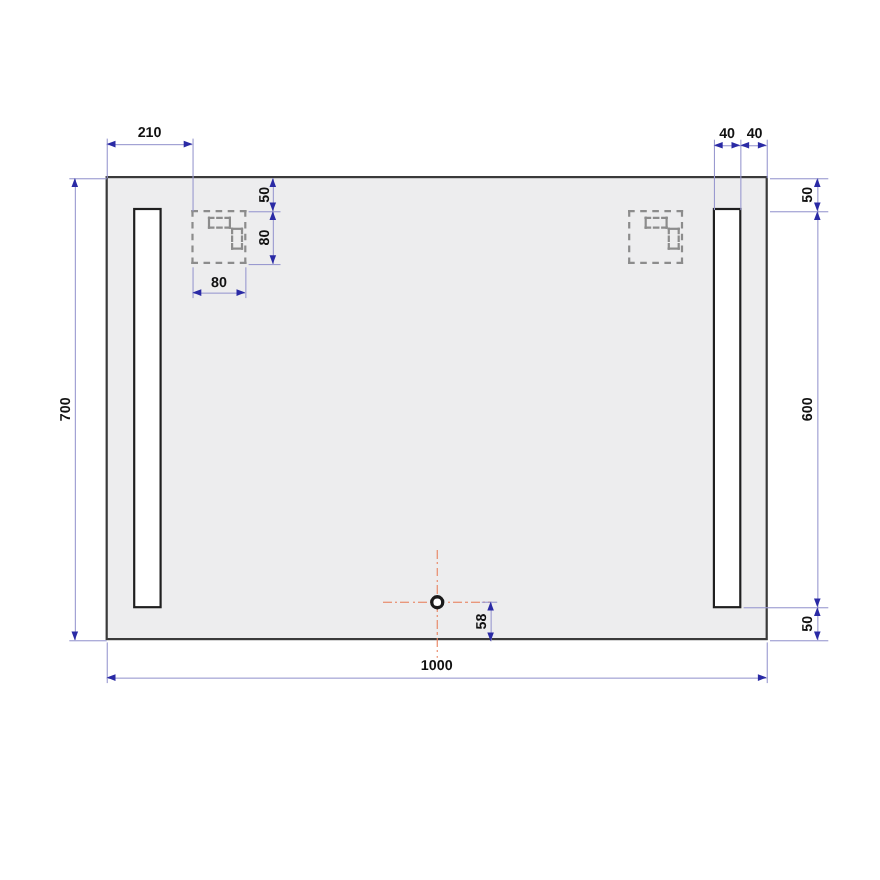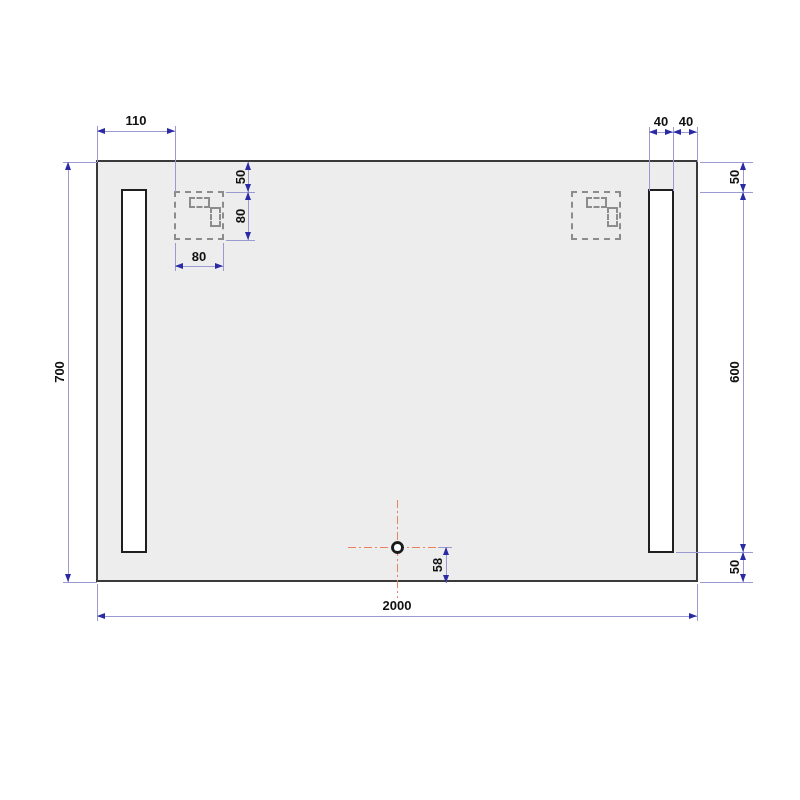--- a/index.html
+++ b/index.html
@@ -66,21 +66,21 @@
 
   <div class="cl-h" style="left:348px;top:547px;width:98px;"></div>
   <div class="cl-v" style="left:397px;top:500px;height:98px;"></div>
   <div class="sensor"></div>
 
   <div class="dl v" style="left:97px;top:126px;height:36px;"></div>
   <div class="dl v" style="left:175px;top:126px;height:66px;"></div>
   <div class="dl h" style="left:97px;top:131px;width:78px;"></div>
   <div class="ar left" style="left:97px;top:128px;"></div>
   <div class="ar right" style="left:167px;top:128px;"></div>
-  <div class="lbl h" style="left:136px;top:120px;">110</div>
+  <div class="lbl h" style="left:136px;top:120px;">210</div>
 
   <div class="dl v" style="left:649px;top:127px;height:64px;"></div>
   <div class="dl v" style="left:673px;top:127px;height:64px;"></div>
   <div class="dl v" style="left:697px;top:127px;height:35px;"></div>
   <div class="dl h" style="left:649px;top:132px;width:48px;"></div>
   <div class="ar left" style="left:649px;top:129px;"></div>
   <div class="ar right" style="left:665px;top:129px;"></div>
   <div class="ar left" style="left:673px;top:129px;"></div>
   <div class="ar right" style="left:689px;top:129px;"></div>
   <div class="lbl h" style="left:661px;top:121px;">40</div>
@@ -91,21 +91,21 @@
   <div class="dl v" style="left:68px;top:162px;height:420px;"></div>
   <div class="ar up" style="left:65px;top:162px;"></div>
   <div class="ar down" style="left:65px;top:574px;"></div>
   <div class="lbl v" style="left:59px;top:372px;">700</div>
 
   <div class="dl v" style="left:97px;top:584px;height:37px;"></div>
   <div class="dl v" style="left:697px;top:584px;height:37px;"></div>
   <div class="dl h" style="left:97px;top:616px;width:600px;"></div>
   <div class="ar left" style="left:97px;top:613px;"></div>
   <div class="ar right" style="left:689px;top:613px;"></div>
-  <div class="lbl h" style="left:397px;top:605px;">2000</div>
+  <div class="lbl h" style="left:397px;top:605px;">1000</div>
 
   <div class="dl h" style="left:700px;top:162px;width:53px;"></div>
   <div class="dl h" style="left:700px;top:192px;width:53px;"></div>
   <div class="dl h" style="left:676px;top:552px;width:77px;"></div>
   <div class="dl h" style="left:700px;top:582px;width:53px;"></div>
   <div class="dl v" style="left:743px;top:162px;height:420px;"></div>
   <div class="ar up" style="left:740px;top:162px;"></div>
   <div class="ar down" style="left:740px;top:184px;"></div>
   <div class="ar up" style="left:740px;top:192px;"></div>
   <div class="ar down" style="left:740px;top:544px;"></div>

